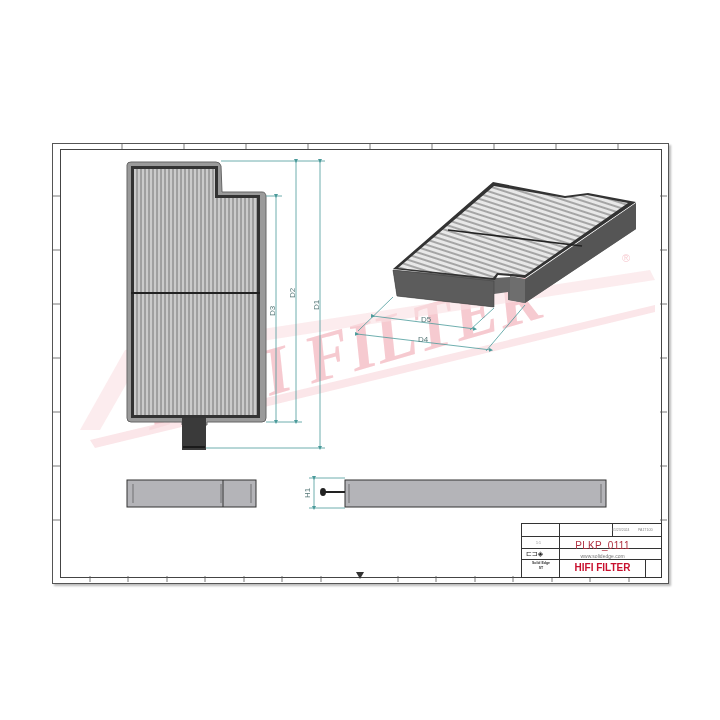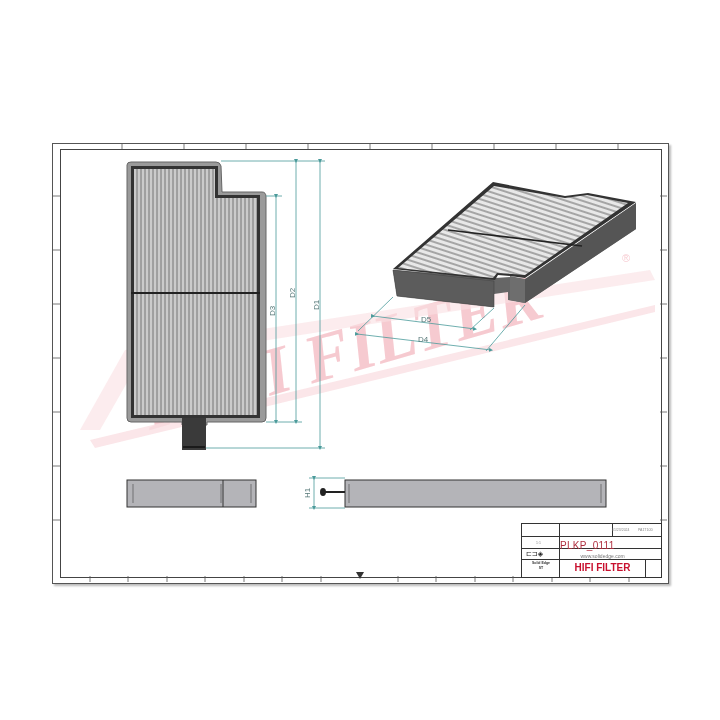--- a/index.html
+++ b/index.html
@@ -3,21 +3,21 @@
 <meta charset="utf-8">
 <style>
   html, body { margin:0; padding:0; background:#ffffff; }
   body { width:720px; height:720px; position:relative; overflow:hidden; font-family:"Liberation Sans", sans-serif; }
   .sheet { position:absolute; left:52px; top:143px; width:615px; height:439px; border:1px solid #555; box-shadow:2px 2px 2px #bbb; background:#fff; }
   .inner { position:absolute; left:60px; top:149px; width:600px; height:427px; border:1px solid #444; }
   svg.main { position:absolute; left:0; top:0; }
   .tb { position:absolute; left:521px; top:523px; width:139px; height:53px; border:1px solid #333; background:#fff; font-size:4px; color:#666; }
   .tb .row { position:absolute; left:0; right:0; border-bottom:1px solid #333; }
   .tb .vl { position:absolute; top:0; bottom:0; border-left:1px solid #333; }
-  .pn { position:absolute; left:38px; top:16px; width:85px; text-align:left; font-size:10px; color:#b03040; letter-spacing:0.3px; }
+  .pn { position:absolute; left:38px; top:16px; width:85px; text-align:center; font-size:10px; color:#b03040; letter-spacing:0.3px; }
   .web { position:absolute; left:38px; top:29px; width:85px; text-align:center; font-size:5px; color:#777; }
   .brand { position:absolute; left:38px; top:38px; width:85px; text-align:center; font-size:10px; font-weight:bold; color:#c8102e; }
   .tiny { position:absolute; font-size:3.5px; color:#888; }
   .se { position:absolute; left:2px; top:37px; width:34px; text-align:center; font-size:3.5px; font-weight:bold; color:#333; line-height:5px; }
   .sym { position:absolute; left:4px; top:26px; font-size:7px; color:#222; }
   .dimlbl { font-family:"Liberation Sans", sans-serif; font-size:8px; fill:#557777; }
 </style>
 </head>
 <body>
 

